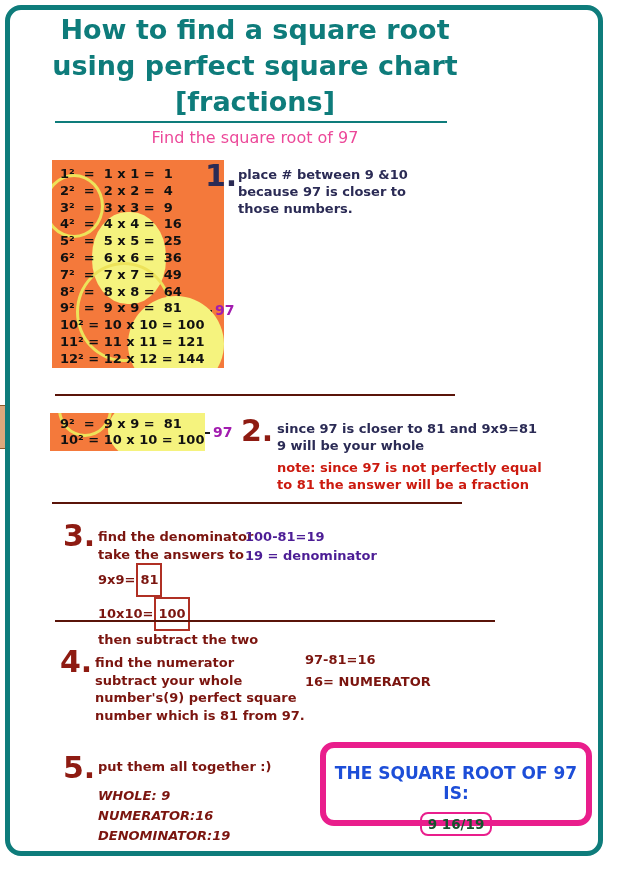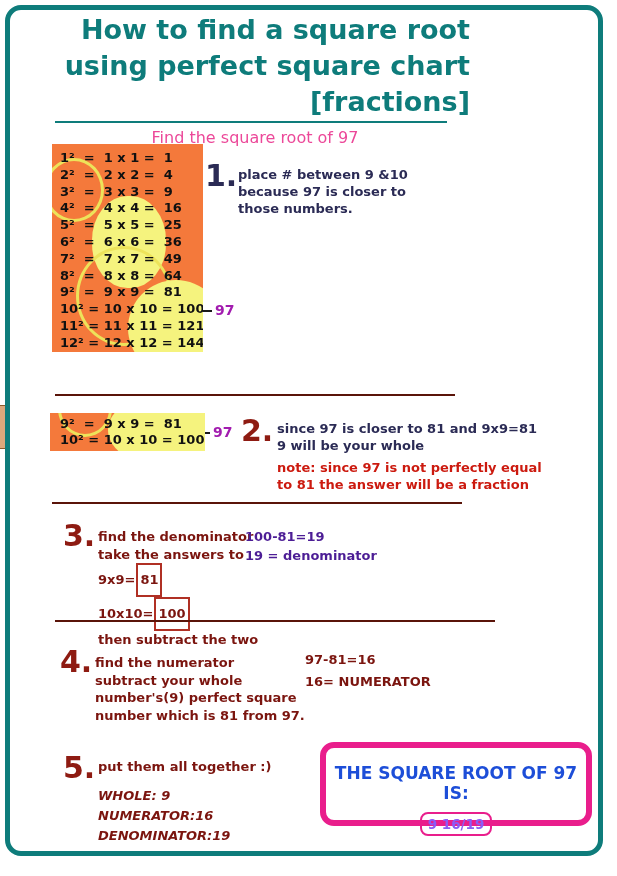--- a/index.html
+++ b/index.html
@@ -6,32 +6,32 @@
   .page{
     position:relative;width:617px;height:876px;background:#ffffff;
     font-family:"DejaVu Sans","Liberation Sans",sans-serif;overflow:hidden;
   }
   .abs{position:absolute;}
   .frame{
     left:5px;top:5px;width:588px;height:841px;
     border:5px solid #0E7C7B;border-radius:16px;background:#ffffff;
   }
   .title{
-    left:40px;top:12px;width:430px;text-align:right;
+    left:40px;top:12px;width:430px;text-align:center;
     color:#0E7C7B;font-weight:bold;font-size:27px;line-height:36px;
   }
   .title-rule{left:55px;top:121px;width:392px;height:2px;background:#0E7C7B;}
   .subtitle{
     left:40px;top:128px;width:430px;text-align:center;
     color:#ec4899;font-size:16px;
   }
   .chart{
     background:#F4793B;overflow:hidden;
   }
-  .chart1{left:52px;top:144px;width:151px;height:208px;}
+  .chart1{left:52px;top:160px;width:172px;height:208px;}
   .chart2{left:50px;top:413px;width:155px;height:38px;}
   .chart .rows{position:relative;z-index:2;}
   .chart .row{
     color:#111111;font-weight:bold;font-size:13px;white-space:pre;
   }
   .chart1 .rows{padding:6px 0 0 8px;}
   .chart1 .row{line-height:16.8px;}
   .chart2 .rows{padding:3px 0 0 10px;}
   .chart2 .row{line-height:16px;}
   .deco{position:absolute;z-index:1;border-radius:50%;}
@@ -64,21 +64,21 @@
   .answer-box{
     left:320px;top:742px;width:260px;height:72px;
     border:6px solid #E91E8C;border-radius:14px;background:#ffffff;
     text-align:center;
   }
   .answer-heading{
     margin-top:15px;color:#1d4ed8;font-weight:bold;font-size:17px;
   }
   .answer-value{
     display:inline-block;margin-top:9px;border:2px solid #E91E8C;border-radius:8px;
-    padding:2px 6px;color:#8b5cf6;font-weight:bold;font-size:13.5px;
+    padding:2px 6px;color:#14532d;font-weight:bold;font-size:13.5px;
   }
 </style>
 </head>
 <body>
 
 <div class="page">
 
   <div class="abs frame"></div>
   <div class="abs left-tab"></div>
 

